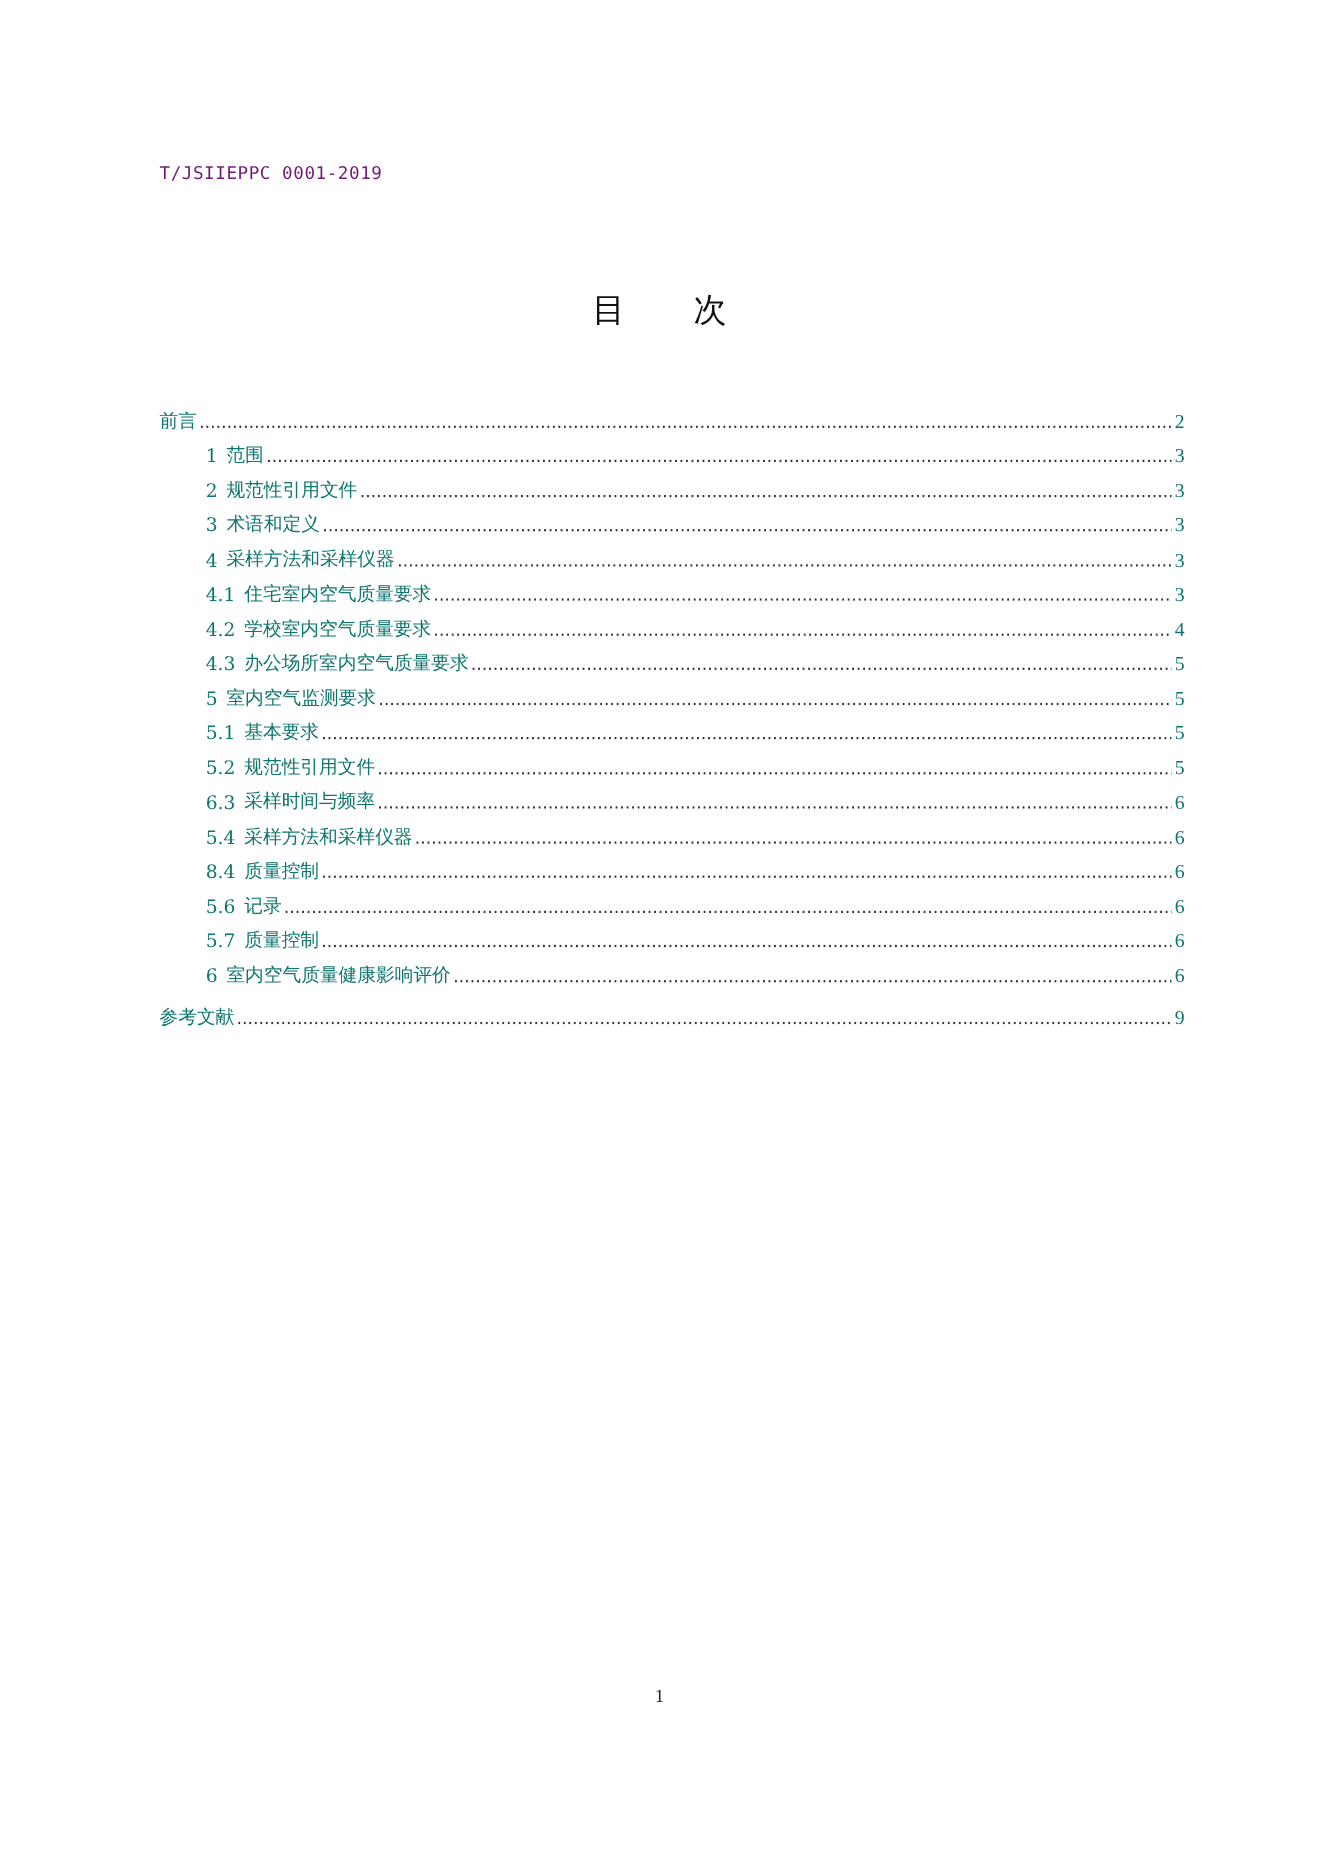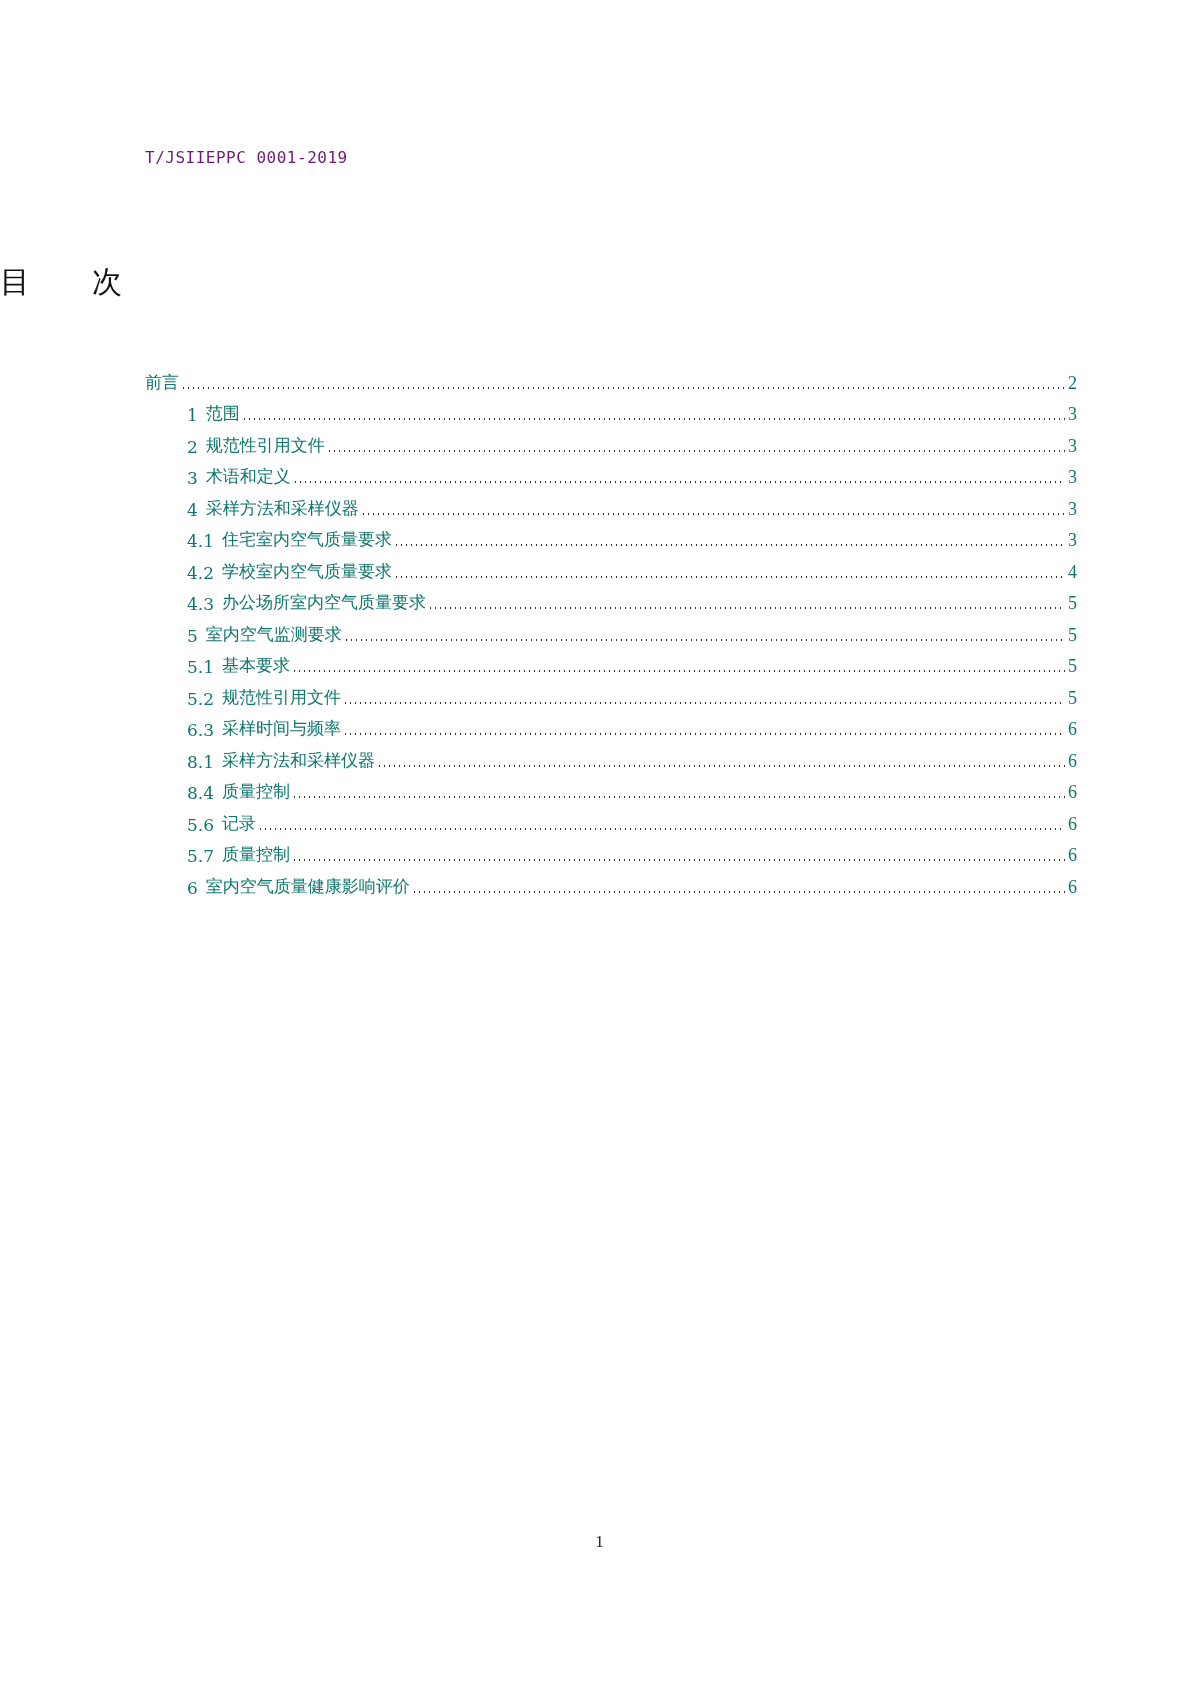--- a/index.html
+++ b/index.html
@@ -3,21 +3,21 @@
 <meta charset="utf-8">
 <style>
   html, body { margin:0; padding:0; background:#ffffff; }
   body { width:1199px; height:1696px; position:relative; overflow:hidden; color:#111; }
   .header-code {
     position:absolute; left:145px; top:148px;
     font-family:"DejaVu Sans Mono", "Liberation Mono", monospace;
     font-size:16px; letter-spacing:0.5px; color:#701a75;
   }
   .doc-title {
-    position:absolute; left:0; width:1199px; top:262px; text-align:left;
+    position:absolute; left:0; width:1199px; top:262px; text-align:center;
     font-family:"DejaVu Sans", sans-serif; font-size:30px; color:#111;
   }
   .doc-title span { display:inline-block; }
   .doc-title .gap { width:62px; }
   .toc { position:absolute; left:145px; top:362px; width:932px; }
   .toc-row {
     display:flex; align-items:flex-end; height:31.5px;
     font-family:"DejaVu Serif", "Liberation Serif", serif;
     font-size:17px; color:#0f766e; white-space:nowrap;
   }
@@ -111,21 +111,21 @@
       <span class="leader"></span>
       <span class="page">5</span>
   </div>
   <div class="toc-row lvl1">
     <span class="num">6.3</span>
       <span>采样时间与频率</span>
       <span class="leader"></span>
       <span class="page">6</span>
   </div>
   <div class="toc-row lvl1">
-    <span class="num">8.1</span>
+    <span class="num">5.4</span>
       <span>采样方法和采样仪器</span>
       <span class="leader"></span>
       <span class="page">6</span>
   </div>
   <div class="toc-row lvl1">
     <span class="num">8.4</span>
       <span>质量控制</span>
       <span class="leader"></span>
       <span class="page">6</span>
   </div>
@@ -140,15 +140,20 @@
       <span>质量控制</span>
       <span class="leader"></span>
       <span class="page">6</span>
   </div>
   <div class="toc-row lvl1">
     <span class="num">6</span>
       <span>室内空气质量健康影响评价</span>
       <span class="leader"></span>
       <span class="page">6</span>
   </div>
+  <div class="toc-row lvl0 gap-before">
+    <span>参考文献</span>
+      <span class="leader"></span>
+      <span class="page">9</span>
+  </div>
 </div>
 
 <div class="page-number">1</div>
 
 </body></html>

